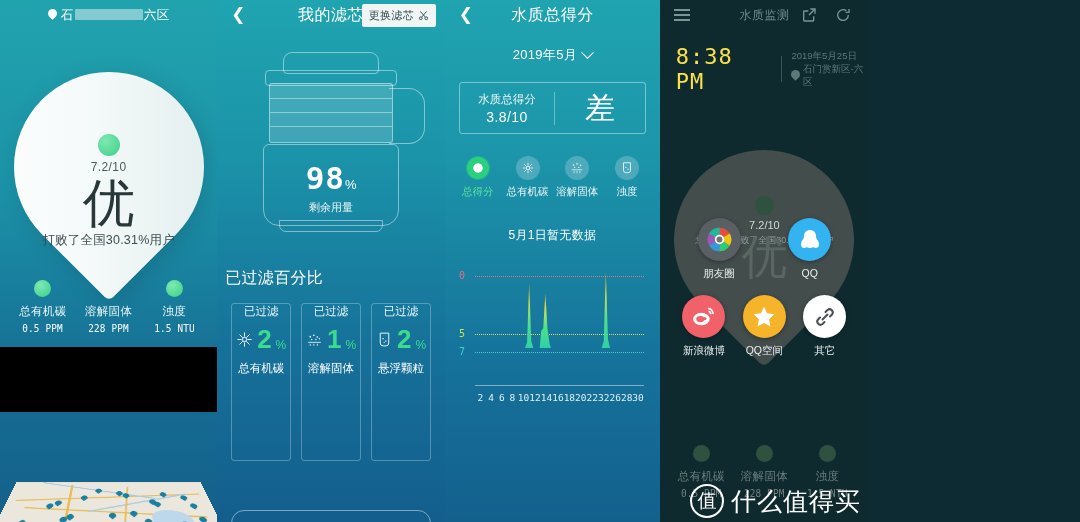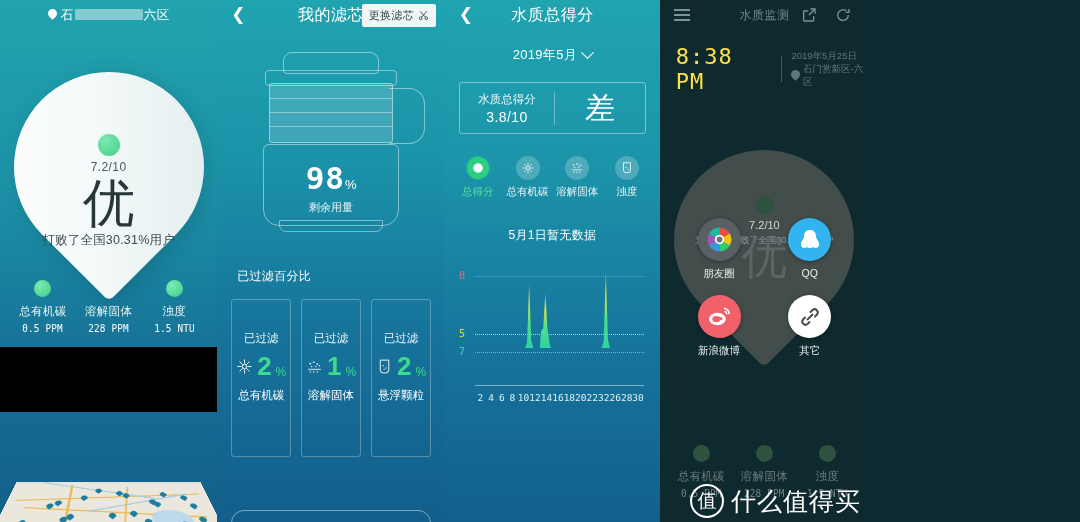--- a/index.html
+++ b/index.html
@@ -82,24 +82,24 @@
      background:rgba(255,255,255,.16);border-radius:3px;}
   .k-stripe{position:absolute;left:0;right:0;height:1.2px;background:rgba(255,255,255,.4);}
   .k-handle{right:-14px;top:36px;width:36px;height:56px;border-left:none;border-radius:0 16px 16px 0;}
   .k-body{left:12px;top:92px;width:136px;height:82px;border-radius:6px 6px 16px 16px;}
   .k-base{left:28px;top:168px;width:104px;height:12px;border-radius:0 0 7px 7px;}
   .k-pct{position:absolute;left:0;right:0;top:108px;text-align:center;color:#fff;}
   .k-pct b{font-size:31px;letter-spacing:1px;font-weight:700;
      font-family:"DejaVu Sans Mono","Liberation Mono",monospace;}
   .k-pct em{font-size:13px;font-style:normal;}
   .k-sub{position:absolute;left:0;right:0;top:148px;text-align:center;color:#eaf6f7;font-size:11px;}
-  .filtered-lbl{color:#ffffff;font-size:12px;margin:16px 0 0 20px;letter-spacing:.3px;}
+  .filtered-lbl{color:#ffffff;font-size:16px;margin:16px 0 0 8px;letter-spacing:.3px;}
   .cards{display:flex;gap:10px;padding:0 14px;margin-top:14px;}
   .card{flex:1;height:158px;border:1px solid rgba(255,255,255,.28);border-radius:3px;
-    display:flex;flex-direction:column;align-items:center;justify-content:center;padding-bottom:22px;}
+    display:flex;flex-direction:column;align-items:center;justify-content:flex-start;padding-bottom:22px;}
   .card .c-top{color:#e7f5f6;font-size:11.5px;margin-bottom:7px;}
   .card .c-mid{display:flex;align-items:center;gap:4px;margin-bottom:9px;}
   .card .c-num{color:#3ddb8e;font-size:26px;font-weight:700;line-height:26px;}
   .card .c-pc{color:#3ddb8e;font-size:12px;align-self:flex-end;}
   .card .c-name{color:#ffffff;font-size:11.5px;}
   .rounded-strip{position:absolute;left:14px;right:14px;bottom:-14px;height:26px;
     border:1px solid rgba(255,255,255,.45);border-radius:14px;}
 
   
   .month{display:flex;align-items:center;justify-content:center;gap:6px;margin-top:16px;}
@@ -605,20 +605,28 @@
               <circle cx="13.4" cy="14" r="1.5" fill="#f0616a"></circle>
               <g stroke="#fff" stroke-width="1.6" fill="none">
                 <path d="M16.5 4.2 a5 5 0 0 1 4.6 5.6"></path>
                 <path d="M16.8 7.2 a2.4 2.4 0 0 1 2.1 2.6"></path>
               </g>
             </svg>
           </div>
           <div class="sh-name">新浪微博</div>
         </div>
         <div class="sh">
+          <div class="sh-ic" style="background:#f5b429;">
+            <svg width="26" height="26" viewBox="0 0 24 24">
+              <path d="M12 2.5 l2.9 6.1 6.6 .9 -4.8 4.6 1.2 6.6 -5.9 -3.2 -5.9 3.2 1.2 -6.6 -4.8 -4.6 6.6 -.9 z" fill="#fff"></path>
+            </svg>
+          </div>
+          <div class="sh-name">QQ空间</div>
+        </div>
+        <div class="sh">
           <div class="sh-ic" style="background:#ffffff;">
             <svg width="24" height="24" viewBox="0 0 24 24">
               <g stroke="#4a5052" stroke-width="2" fill="none" stroke-linecap="round">
                 <path d="M9.5 14.5 l5 -5"></path>
                 <path d="M12.5 7 l2 -2 a3.2 3.2 0 0 1 4.5 4.5 l-2 2"></path>
                 <path d="M11.5 17 l-2 2 a3.2 3.2 0 0 1 -4.5 -4.5 l2 -2"></path>
               </g>
             </svg>
           </div>
           <div class="sh-name">其它</div>

